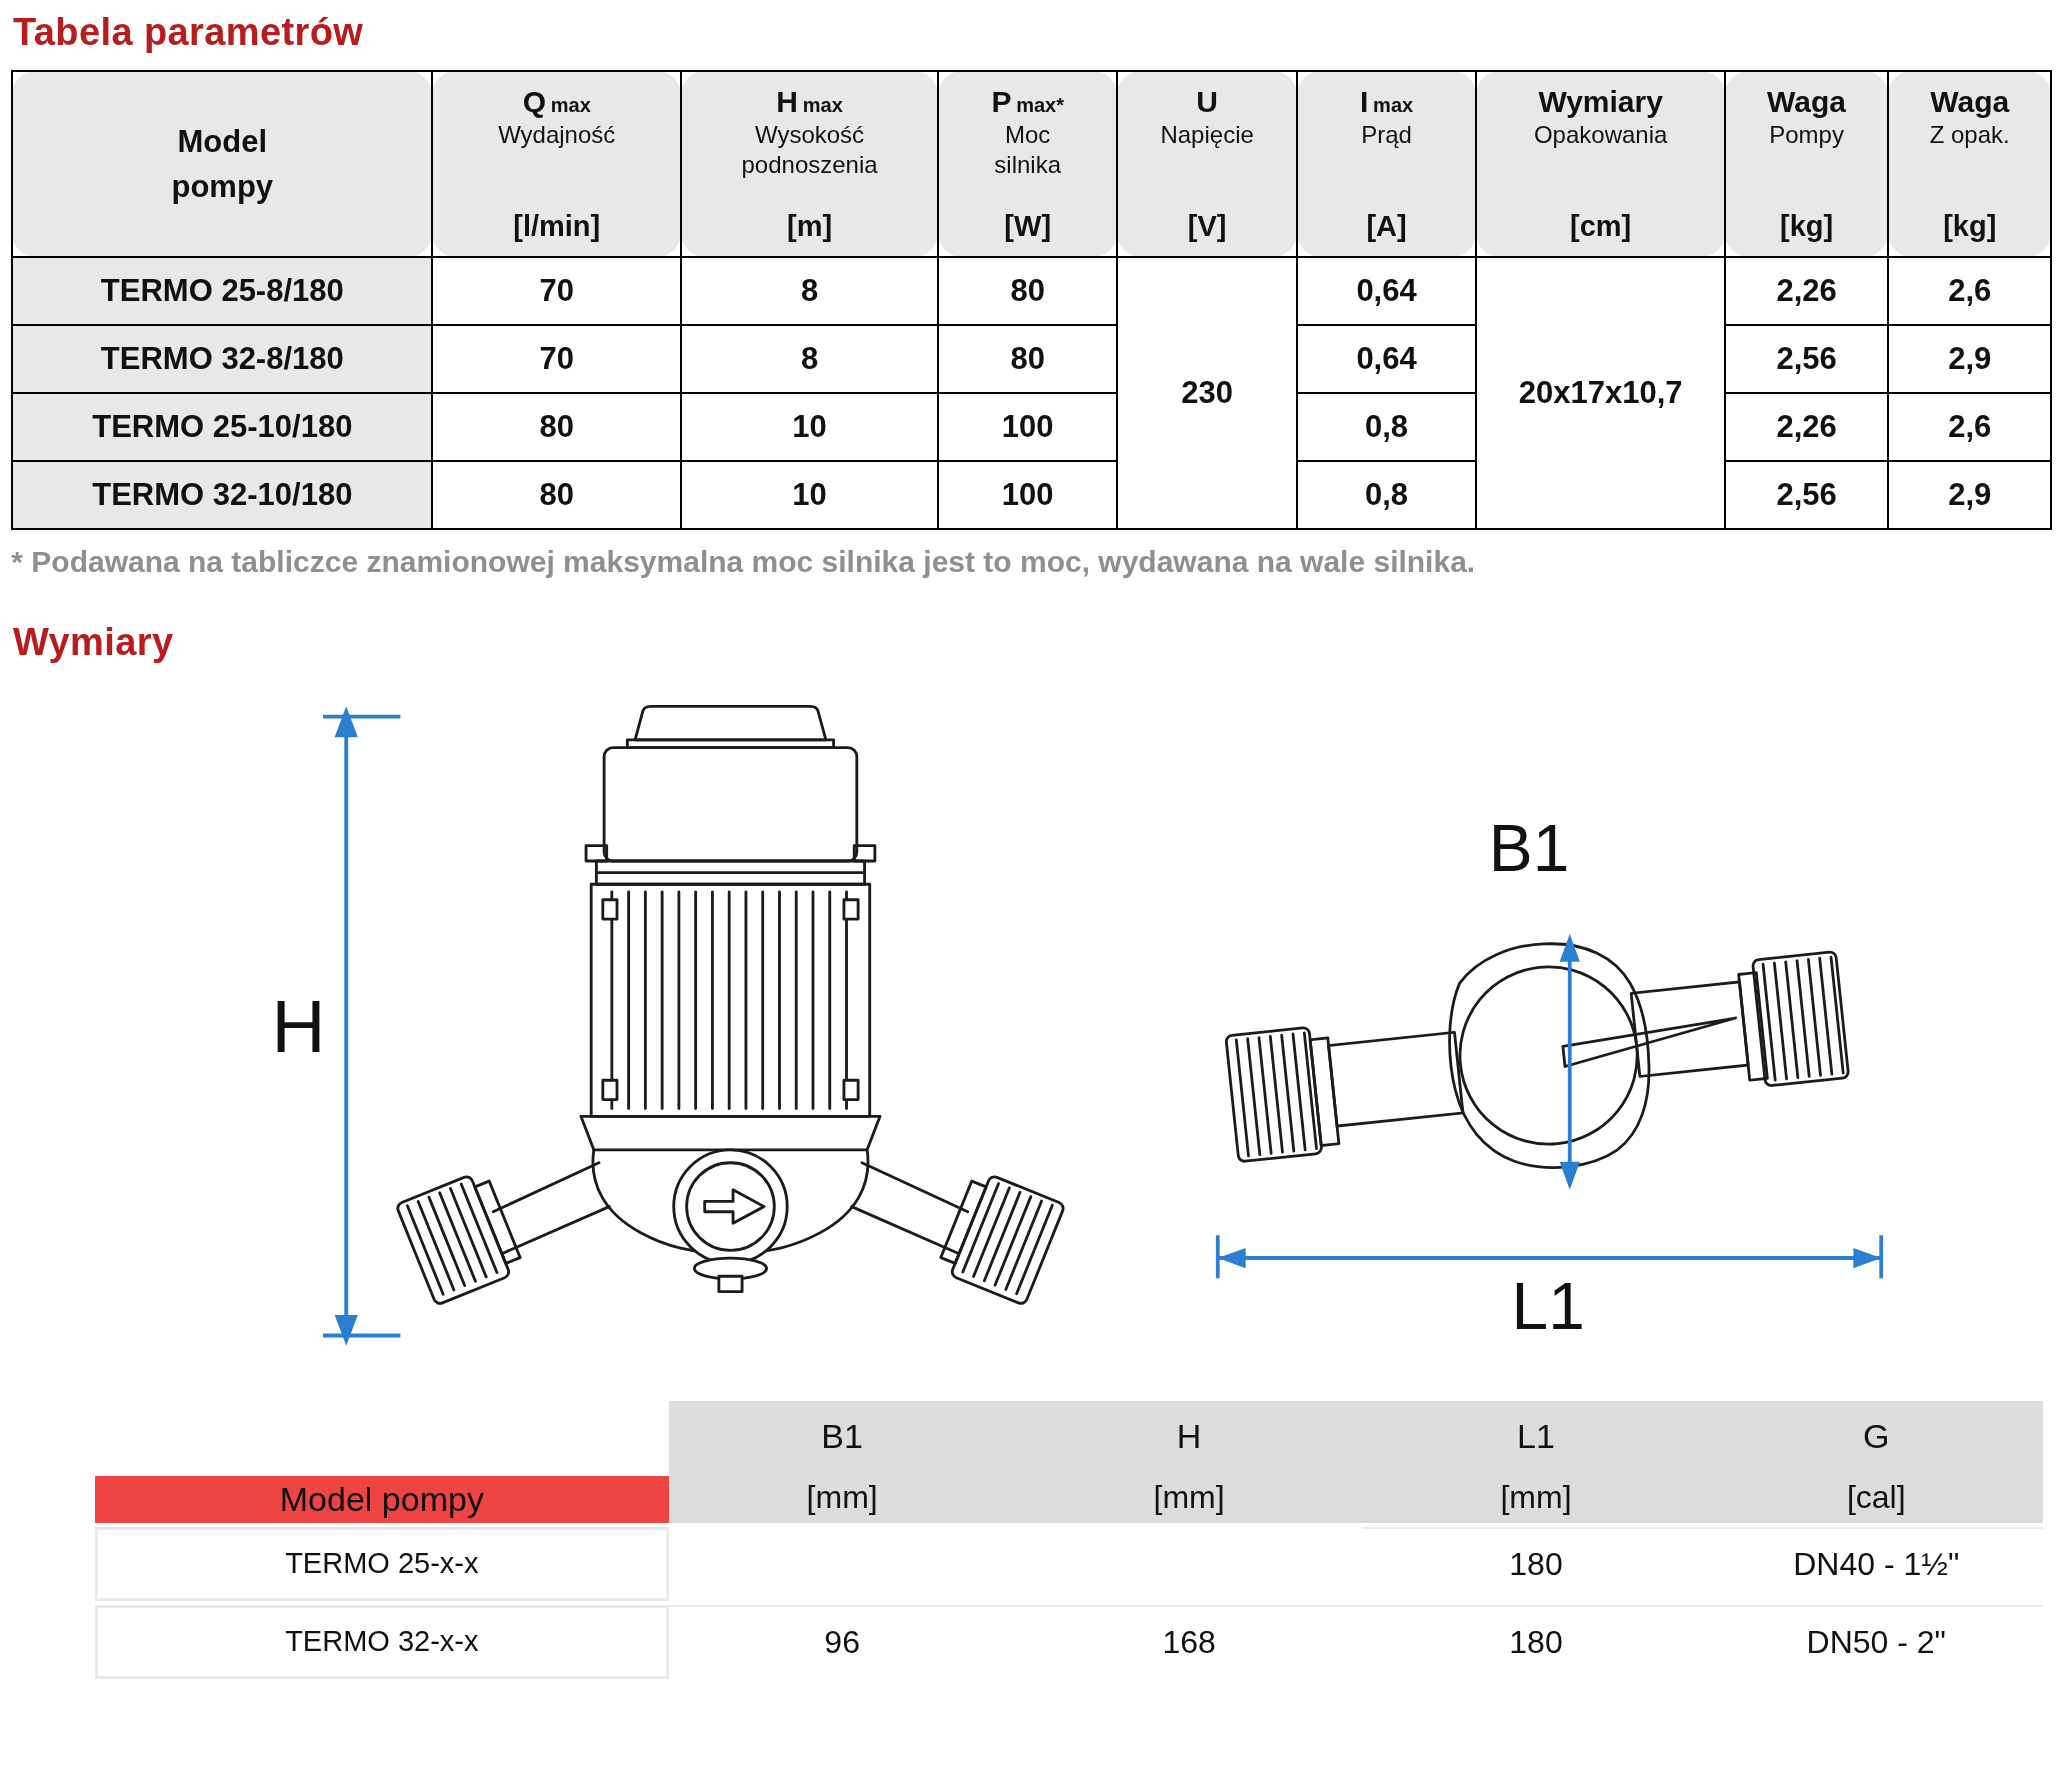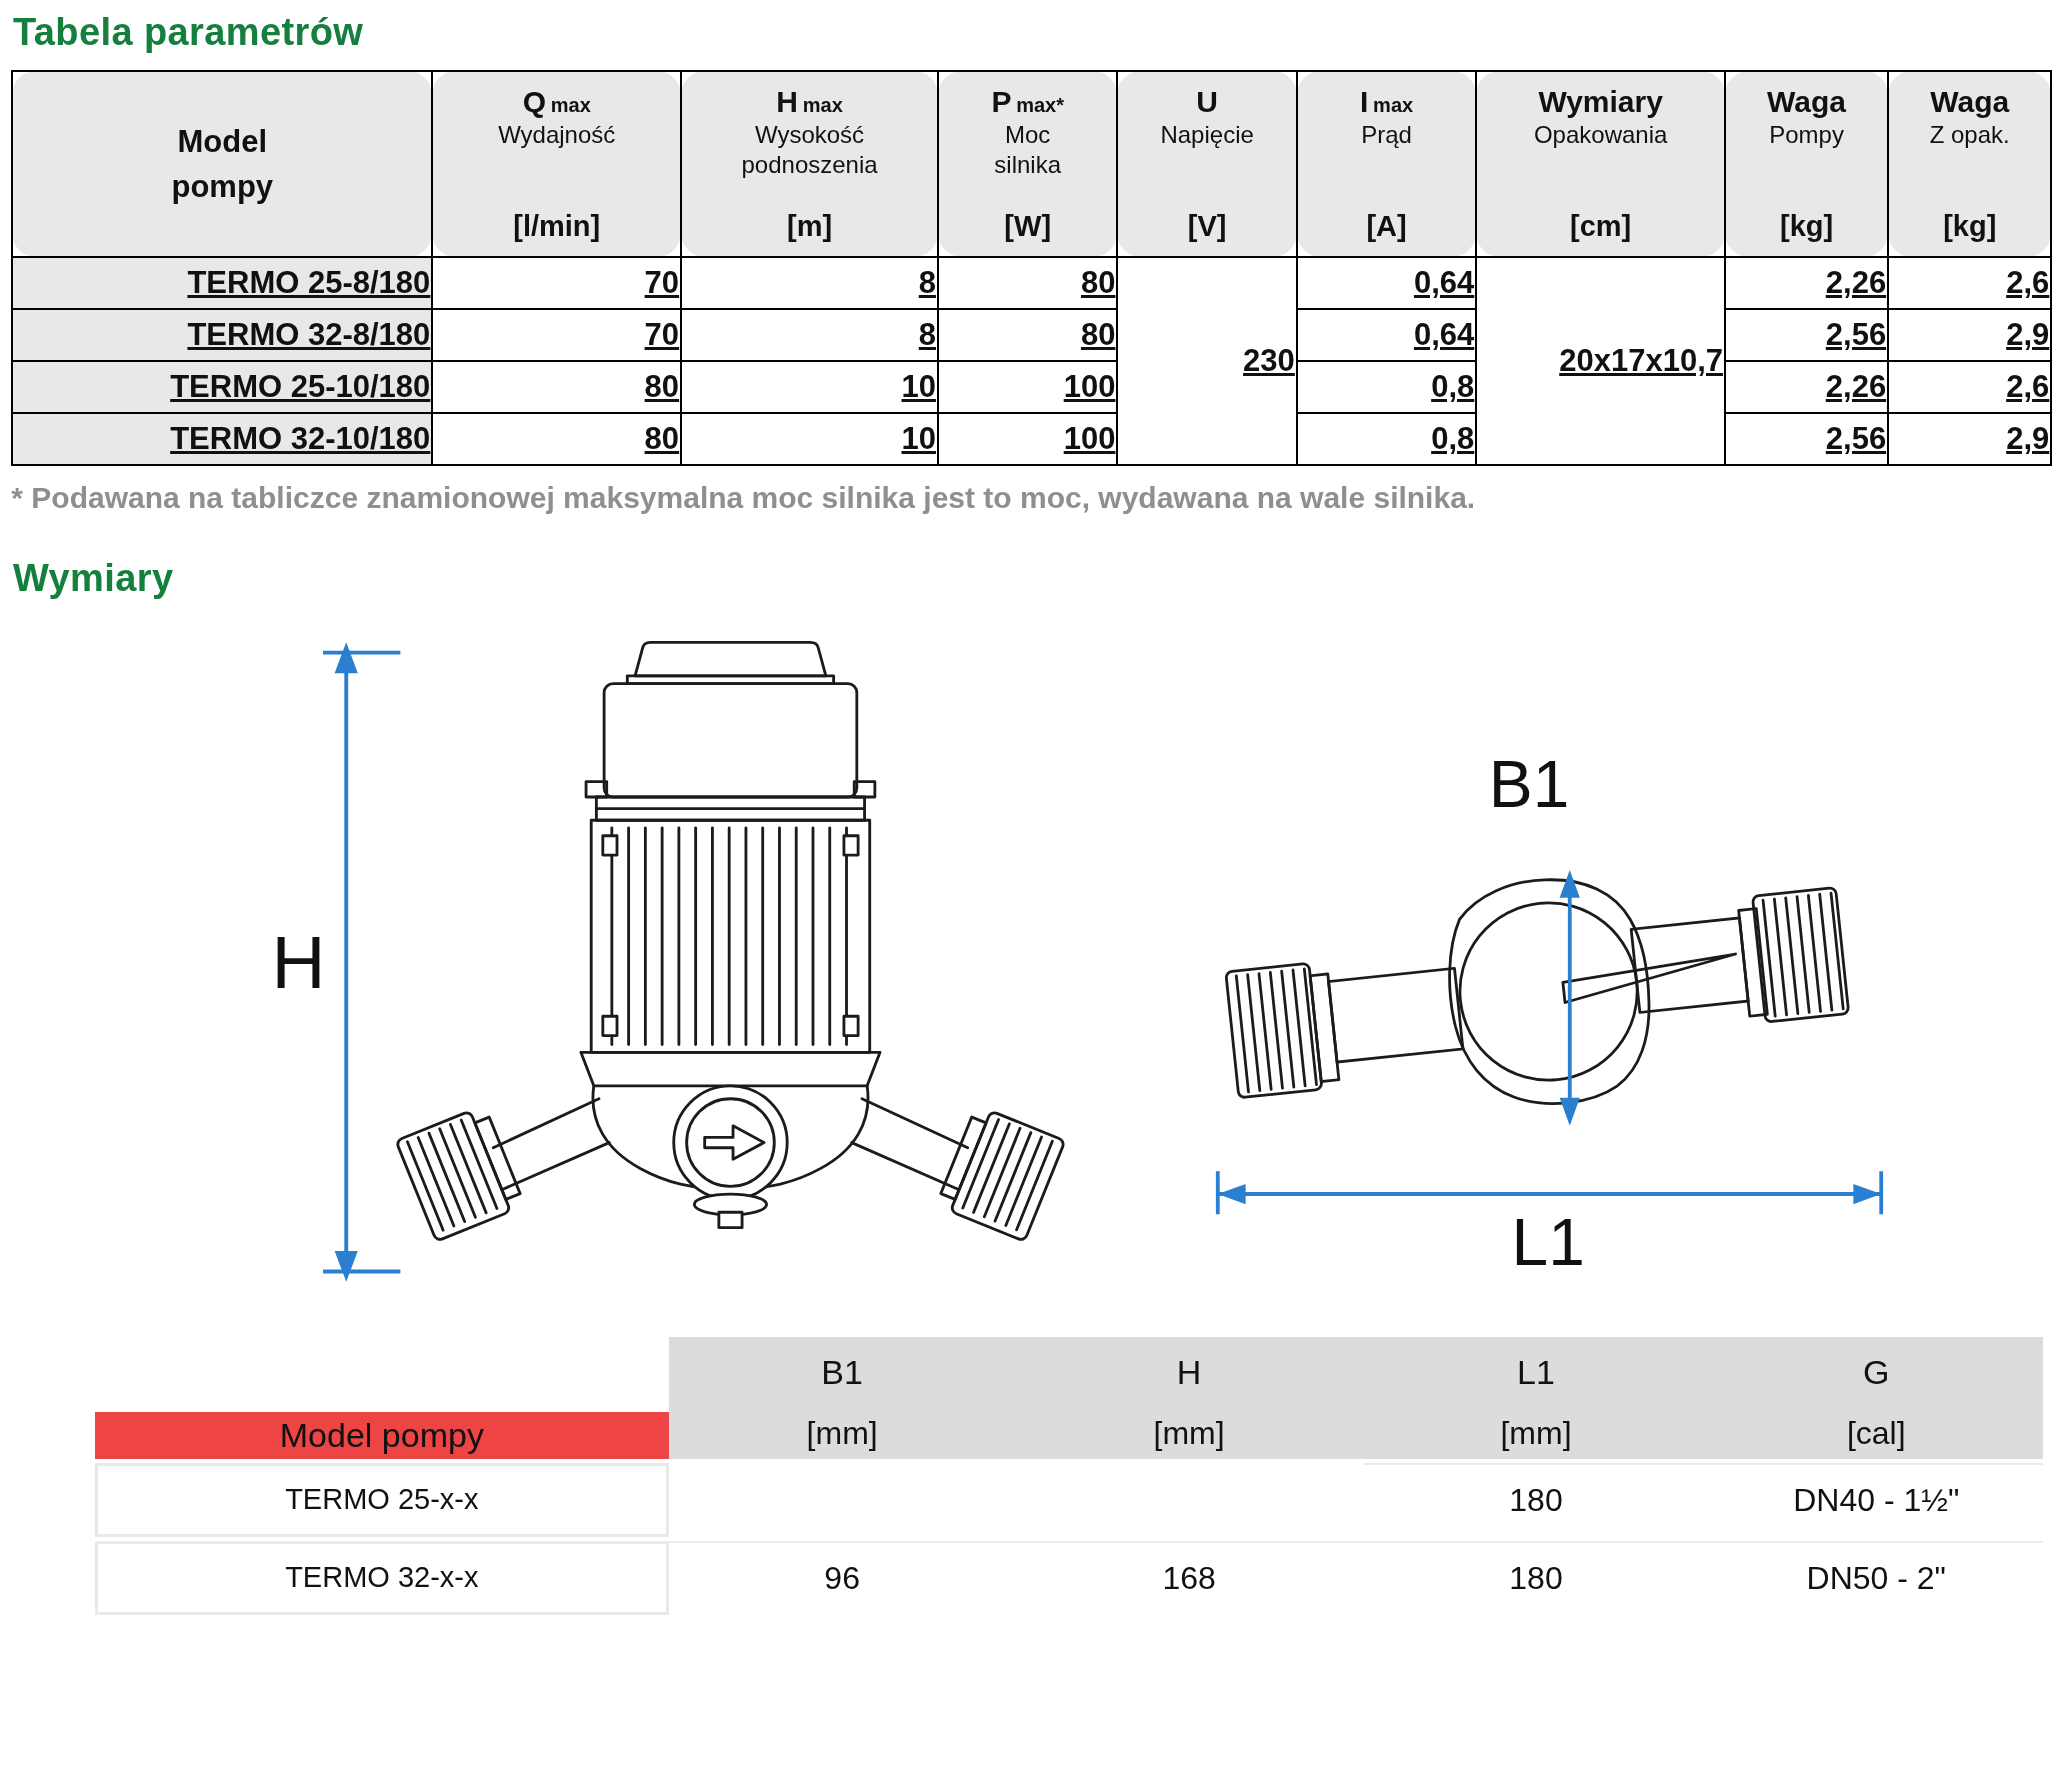--- a/index.html
+++ b/index.html
@@ -1,33 +1,33 @@
 <!DOCTYPE html>
 <html style="font-size:13px"><head>
 <meta charset="utf-8">
 <style>
   html,body{margin:0;padding:0;background:#fff;}
   body{width:2064px;height:1792px;overflow:hidden;font-family:"Liberation Sans",sans-serif;color:#111;}
 
-  .section-title{color:#15803d;font-weight:700;font-size:38px;margin:11.3px 0 16px 13px;letter-spacing:0.4px;}
+  .section-title{color:#b91c1c;font-weight:700;font-size:38px;margin:11.3px 0 16px 13px;letter-spacing:0.4px;}
 
   
   table.ptable{border-collapse:collapse;table-layout:fixed;width:2041px;margin-left:11.3px;}
   .ptable th,.ptable td{border:2.4px solid #000;box-sizing:border-box;}
   .ptable th{background:#e8e8e8;padding:0;vertical-align:top;border-radius:24px;}
   .hc{display:flex;flex-direction:column;justify-content:space-between;align-items:center;min-height:184px;box-sizing:border-box;padding:13px 3.2px 13px;}
   .hc.center{justify-content:center;gap:9px;}
   .hmodel-line{font-size:31px;font-weight:700;line-height:1.15;}
   .hname{font-size:30px;font-weight:700;line-height:1.1;}
   .hsub{font-size:20px;font-weight:700;margin-left:4.8px;}
   .hsub:empty{display:none;}
   .hdesc{font-size:24px;font-weight:400;margin-top:2.4px;line-height:1.15;}
   .hdesc:empty{display:none;}
   .hunit{font-size:29px;font-weight:700;margin-top:11.3px;}
-  .ptable td{height:52px;text-align:right;font-size:31px;font-weight:700;background:#fff;text-decoration:underline;}
+  .ptable td{height:68px;text-align:center;font-size:31px;font-weight:700;background:#fff;}
   .ptable td.model{background:#e8e8e8;}
 
   .footnote{margin:14.5px 0 0 11.3px;font-size:30px;font-weight:700;color:#8f8f8f;}
 
   
   .diagrams{display:flex;align-items:flex-start;margin-top:32px;}
   .svg1{margin-left:266px;}
   .svg2{margin-left:129px;margin-top:121px;}
   svg text{font-family:"Liberation Sans",sans-serif;}
 

